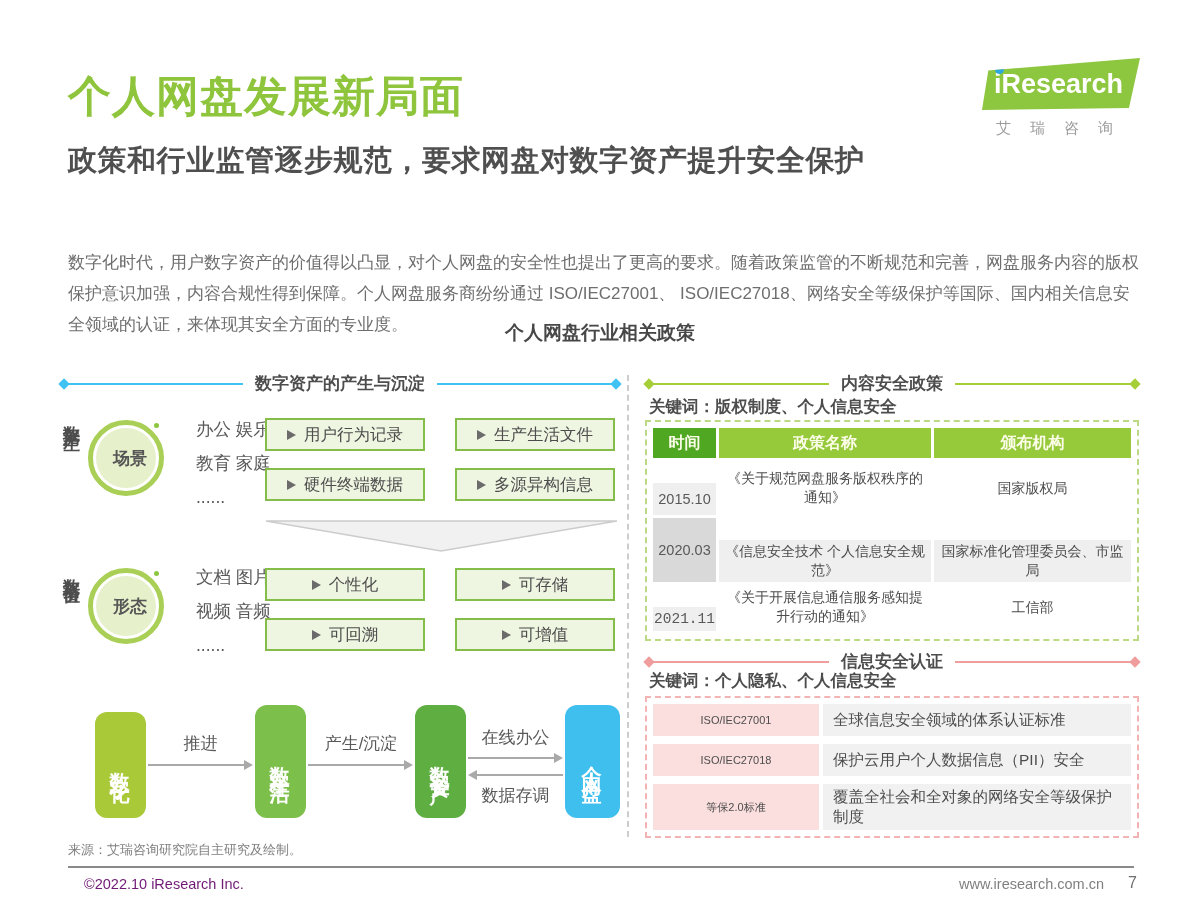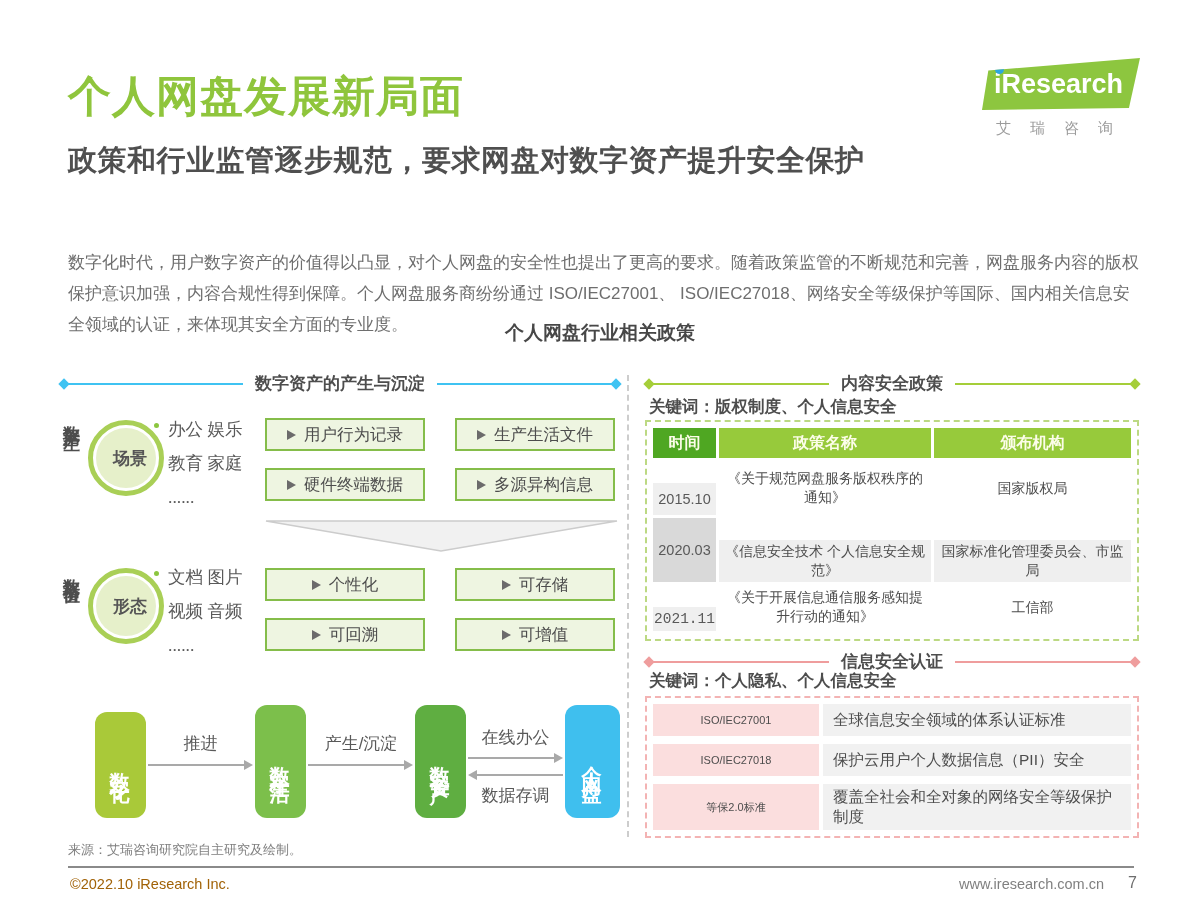--- a/index.html
+++ b/index.html
@@ -40,21 +40,21 @@
   .lp-header { top:2px; }
   .axis-label { position:absolute; left:2px; writing-mode:vertical-rl; text-orientation:upright;
     font-size:17px; font-weight:700; color:#4d4d4d; letter-spacing:3px; line-height:18px; }
   .axis-r1 { top:42px; } .axis-r2 { top:195px; }
   .ring { position:absolute; width:76px; height:76px; border:5px solid #a9cf56; border-radius:50%; }
   .ring-r1 { left:28px; top:50px; } .ring-r2 { left:28px; top:198px; }
   .ring-inner { position:absolute; inset:3px; background:#e6f0ca; border-radius:50%;
     display:flex; align-items:center; justify-content:center; font-size:17px; font-weight:700; color:#555;padding-left:8px; }
   .orbit-dot { position:absolute; top:-5px; right:-3px; width:11px; height:11px; border-radius:50%;
     background:#8cc63f; border:3px solid #fff; }
-  .desc { position:absolute; left:108px; font-size:17.5px; color:#595959; line-height:34px;font-family:Liberation Serif, serif; }
+  .desc { position:absolute; left:136px; font-size:17.5px; color:#595959; line-height:34px; }
   .desc-r1 { top:42px; } .desc-r2 { top:190px; }
   .gbox { position:absolute; width:160px; height:33px; border:2px solid #85bd4a; background:#eef5e1;
     display:flex; align-items:center; justify-content:center; gap:8px;
     font-size:16.5px; color:#4d4d4d; }
   .tri-r { width:0; height:0; border-left:9px solid #6b6b6b; border-top:5px solid transparent;
     border-bottom:5px solid transparent; }
   .chevron { position:absolute; left:205px; top:150px; }
 
   
   .fnode { position:absolute; border-radius:12px; color:#fff; font-weight:700; font-size:20px;
@@ -111,21 +111,21 @@
   .cr1,.cr2 { height:32px; } .cr3 { height:46px; }
   .cert-label { width:166px; flex:0 0 auto; background:#fbdede; display:flex; align-items:center;
     justify-content:center; font-size:11px; color:#4d4d4d; }
   .cert-desc { flex:1; background:#f1f1f1; display:flex; align-items:center;
     padding:0 10px; font-size:15.5px; color:#4d4d4d; line-height:20px; }
 
   
   .source-note { position:absolute; left:68px; top:841px; font-size:13px; color:#7f7f7f; }
   .footer-divider { position:absolute; left:68px; top:866px; width:1066px;
     border-top:2px solid #8a8a8a; }
-  .footer-copy { position:absolute; left:70px; top:876px; font-size:14.5px; color:#a16207; }
+  .footer-copy { position:absolute; left:84px; top:876px; font-size:14.5px; color:#701a75; }
   .footer-url { position:absolute; right:96px; top:876px; font-size:14.5px; color:#808080; }
   .footer-page { position:absolute; right:63px; top:874px; font-size:16px; color:#6e6e6e; }
 </style>
 </head>
 <body>
 
 <div class="page">
 
   <div class="page-title">个人网盘发展新局面</div>
 

